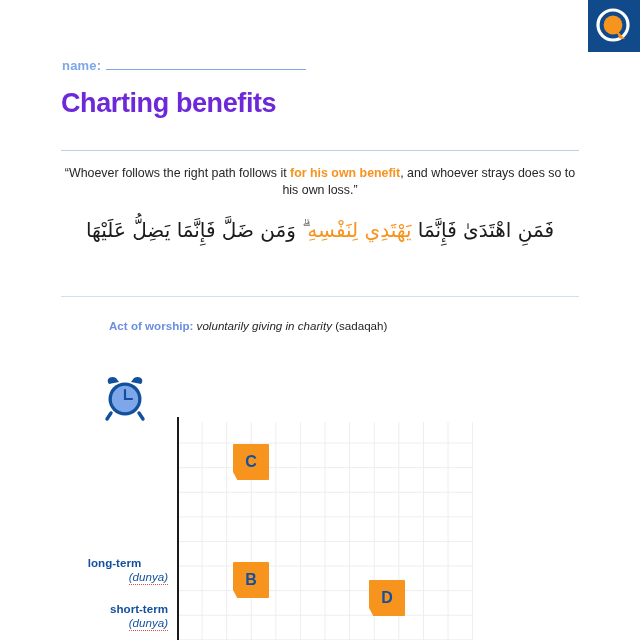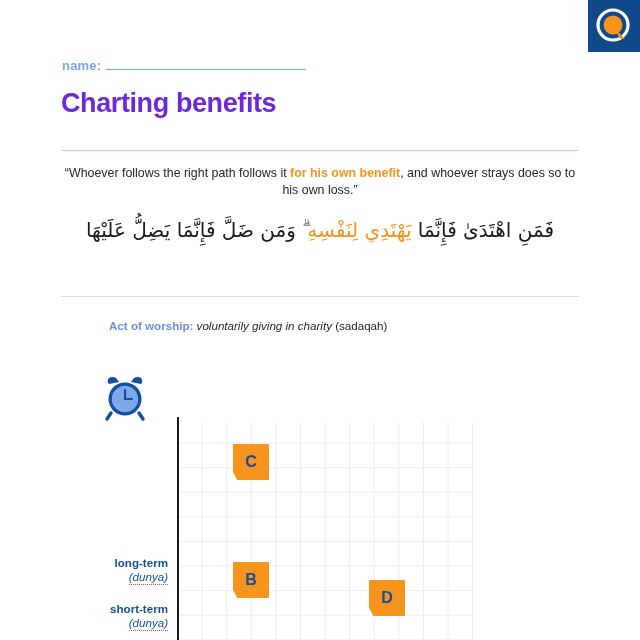--- a/index.html
+++ b/index.html
@@ -166,21 +166,21 @@
     display: block;
     font-size: 11.6px;
     font-style: italic;
     color: #12509d;
     border-bottom: 1.5px dotted #e04a3f;
     padding-bottom: 0;
     width: fit-content;
     margin-left: auto;
   }
   .y-label.hereafter { top: 62px; }
-  .y-label.longterm  { top: 186px; }
+  .y-label.longterm  { top: 186px; text-align: center; }
   .y-label.shortterm { top: 232px; }
 
   .plot {
     position: absolute;
     left: 116px;
     top: 52px;
     width: 296px;
     height: 218px;
     background-image:
       linear-gradient(to right, #eceded 1px, transparent 1px),

